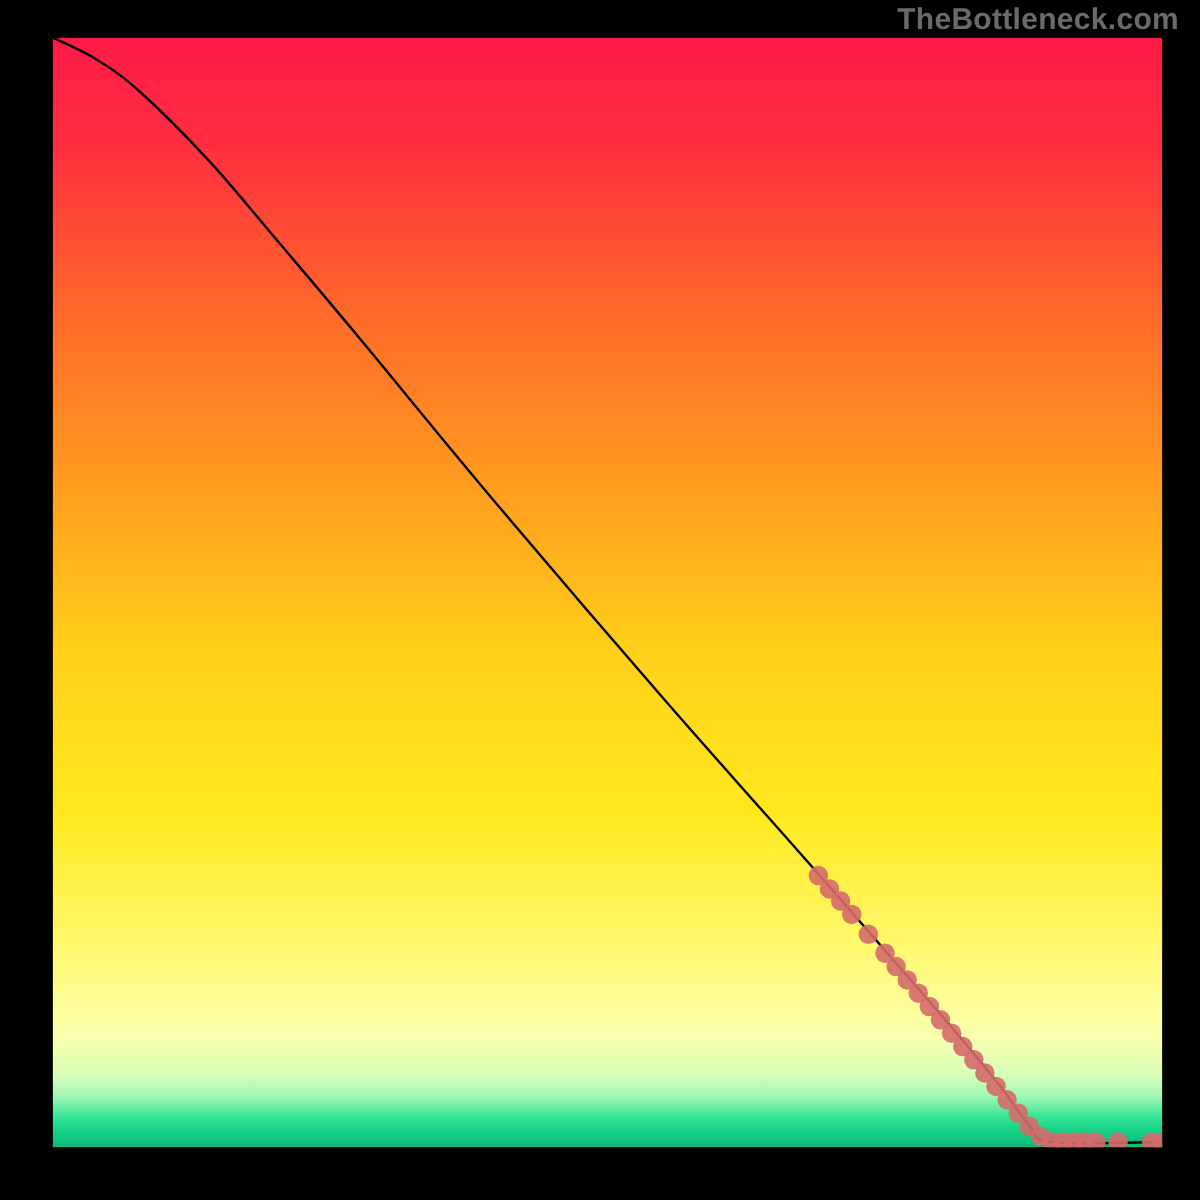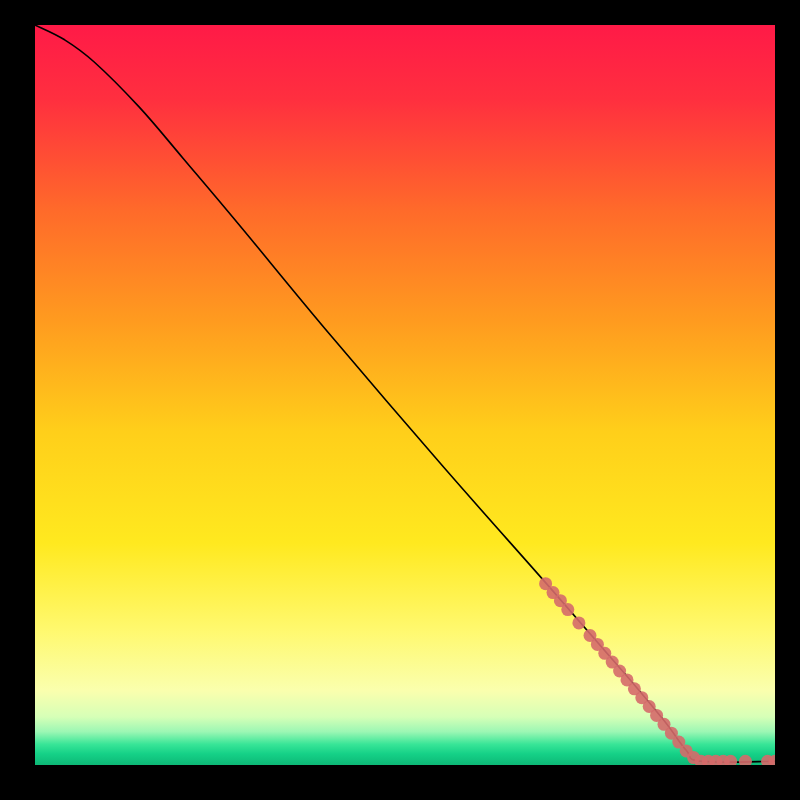--- a/index.html
+++ b/index.html
@@ -48,20 +48,21 @@
     width: 100%;
     height: 100%;
     display: block;
   }
 </style>
 </head>
 <body>
 
 <div class="container">
 
+  <div class="watermark">TheBottleneck.com</div>
 
   <div class="plot-area">
 
     <svg class="bg" viewBox="0 0 740 740" preserveAspectRatio="none">
       <defs>
         <linearGradient id="vgrad" x1="0" y1="0" x2="0" y2="1">
             <stop offset="0.00%" stop-color="#ff1a47"></stop>
             <stop offset="10.00%" stop-color="#ff2f3f"></stop>
             <stop offset="25.00%" stop-color="#ff6a2a"></stop>
             <stop offset="40.00%" stop-color="#ff9b1f"></stop>

